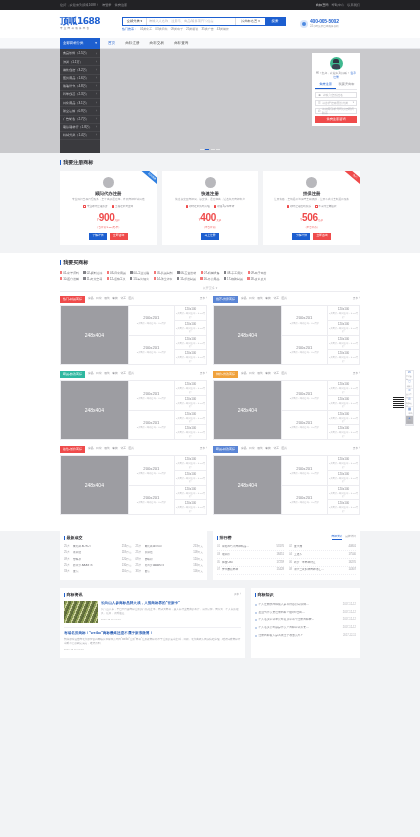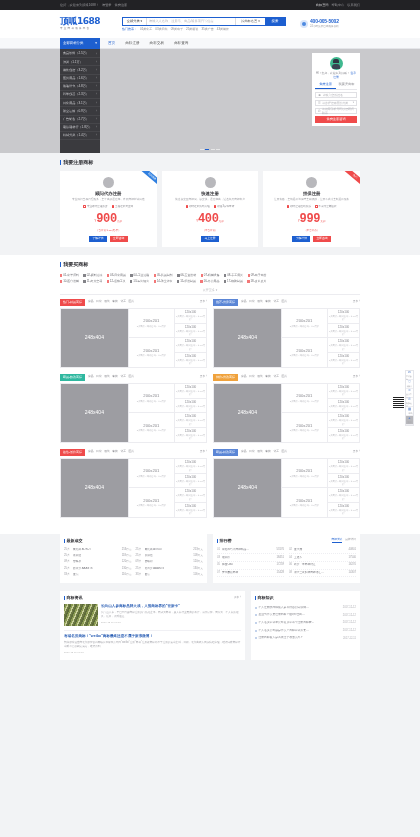--- a/index.html
+++ b/index.html
@@ -85,21 +85,21 @@
   .corner.blue { background:#2f7fe0; }
   .corner.red { background:#ef4b4b; }
   .r-ic { width:11px; height:11px; border-radius:50%; background:#b8b8bc; margin:2px auto 2.5px; }
   .r-name { font-size:4.4px; font-weight:bold; color:#2b2b30; margin-bottom:1.8px; }
   .r-desc { font-size:2.7px; color:#a0a0a6; margin-bottom:2.5px; }
   .r-tags { display:flex; justify-content:center; gap:4px; margin-bottom:3px; }
   .r-tag { font-size:2.6px; color:#8a8a90; display:flex; align-items:center; gap:0.8px; }
   .r-tag i { width:2.6px; height:2.6px; border:0.4px solid #ef4b4b; display:block; border-radius:0.5px; }
   .r-price { color:#ef4b4b; margin-bottom:1px; }
   .r-price .cur { font-size:3px; }
-  .r-price .num { font-size:12px; font-weight:bold; letter-spacing:-0.3px;font-family:Liberation Mono, monospace; }
+  .r-price .num { font-size:10px; font-weight:bold; letter-spacing:-0.3px; }
   .r-price .unit { font-size:2.6px; }
   .r-note { font-size:2.5px; color:#ef4b4b; margin-bottom:3px; }
   .r-btns { display:flex; justify-content:center; gap:2.5px; }
   .r-btn { font-size:2.8px; color:#fff; padding:1.4px 3.5px; }
   .r-btn.blue { background:#1d5fd0; }
   .r-btn.red { background:#ef4b4b; }
 
   
   .buy-sec { background:#fff; padding-bottom:10px; }
   .cat-filter { padding-bottom:3px; }
@@ -372,21 +372,21 @@
           </div>
           <div class="reg-card">
             <div class="corner red">热门</div>
             <div class="r-ic"></div>
             <div class="r-name">担保注册</div>
             <div class="r-desc">注册失败，全额退款等保障全程跟踪，注册不成功全额退款服务</div>
             <div class="r-tags">
               <span class="r-tag"><i></i>顾问全程在线跟踪</span>
               <span class="r-tag"><i></i>不成功全额退款</span>
             </div>
-            <div class="r-price"><span class="cur">¥</span><span class="num">999</span><span class="unit">元起</span></div>
+            <div class="r-price"><span class="cur">¥</span><span class="num">506</span><span class="unit">元起</span></div>
             <div class="r-note">（不含官费）</div>
             <div class="r-btns">
               <span class="r-btn blue">了解详情</span>
               <span class="r-btn red">立即咨询</span>
             </div>
           </div>
         </div>
     </div>
   </div>
 

